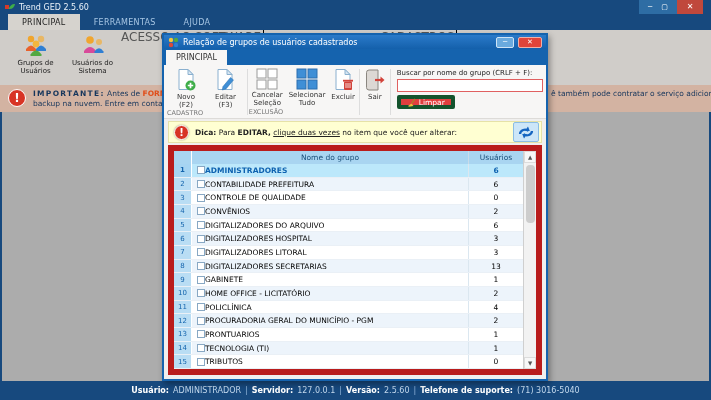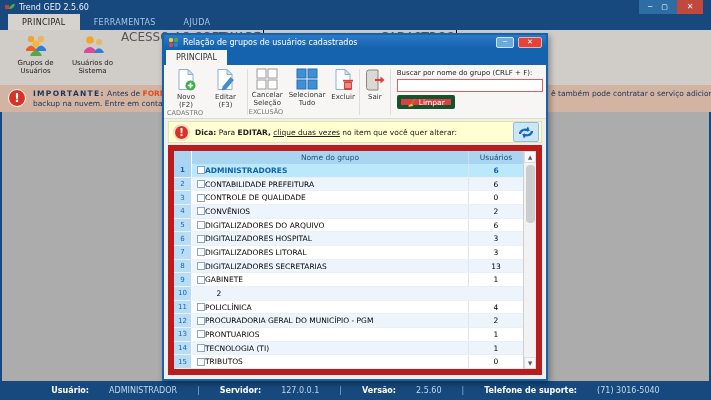--- a/index.html
+++ b/index.html
@@ -44,21 +44,21 @@
     display:flex; align-items:center; justify-content:center;}
   .warntext-left{position:absolute; left:33px; top:4px; font-size:7.5px; color:#16365c;
     line-height:10px; white-space:nowrap;}
   .warn-important{font-weight:bold; letter-spacing:1.3px;}
   .warn-red{color:var(--warn-red-text); font-weight:bold;}
   .warntext-right{position:absolute; left:551px; top:4px; font-size:7.5px; color:#16365c;
     line-height:10px; white-space:nowrap;}
 
   .statusbar{position:absolute; left:0; top:381px; width:711px; height:19px;
     background:var(--titlebar-blue); display:flex; align-items:center; justify-content:center;
-    font-size:8px; color:#c3d9ee; gap:20px; white-space:nowrap;}
+    font-size:8px; color:#c3d9ee; gap:4px; white-space:nowrap;}
   .statusbar b{color:#fff; font-weight:bold;}
   .statussep{color:#8fb3d8;}
 
   
   .dialog{position:absolute; left:162px; top:33px; width:386px; height:348px;
     background:#f0efee; border:2px solid var(--dialog-blue); box-shadow:2px 3px 6px rgba(0,0,0,.35);
     display:flex; flex-direction:column;}
   .dlg-titlebar{height:14px; background:linear-gradient(#2a7ac9,#1460ab);
     display:flex; align-items:center; padding:0 4px;}
   .dlg-title{color:#fff; font-size:8px; margin-left:4px; white-space:nowrap; flex:1;}
@@ -425,20 +425,24 @@
             <div class="trow">
     <div class="cell-num">9</div>
     <div class="cell-name">
       <span class="cb"></span>
       <span>GABINETE</span>
     </div>
     <div class="cell-users">1</div>
   </div>
             <div class="trow">
     <div class="cell-num">10</div>
+    <div class="cell-name">
+      <span class="cb"></span>
+      <span>HOME OFFICE - LICITATÓRIO</span>
+    </div>
     <div class="cell-users">2</div>
   </div>
             <div class="trow">
     <div class="cell-num">11</div>
     <div class="cell-name">
       <span class="cb"></span>
       <span>POLICLÍNICA</span>
     </div>
     <div class="cell-users">4</div>
   </div>

